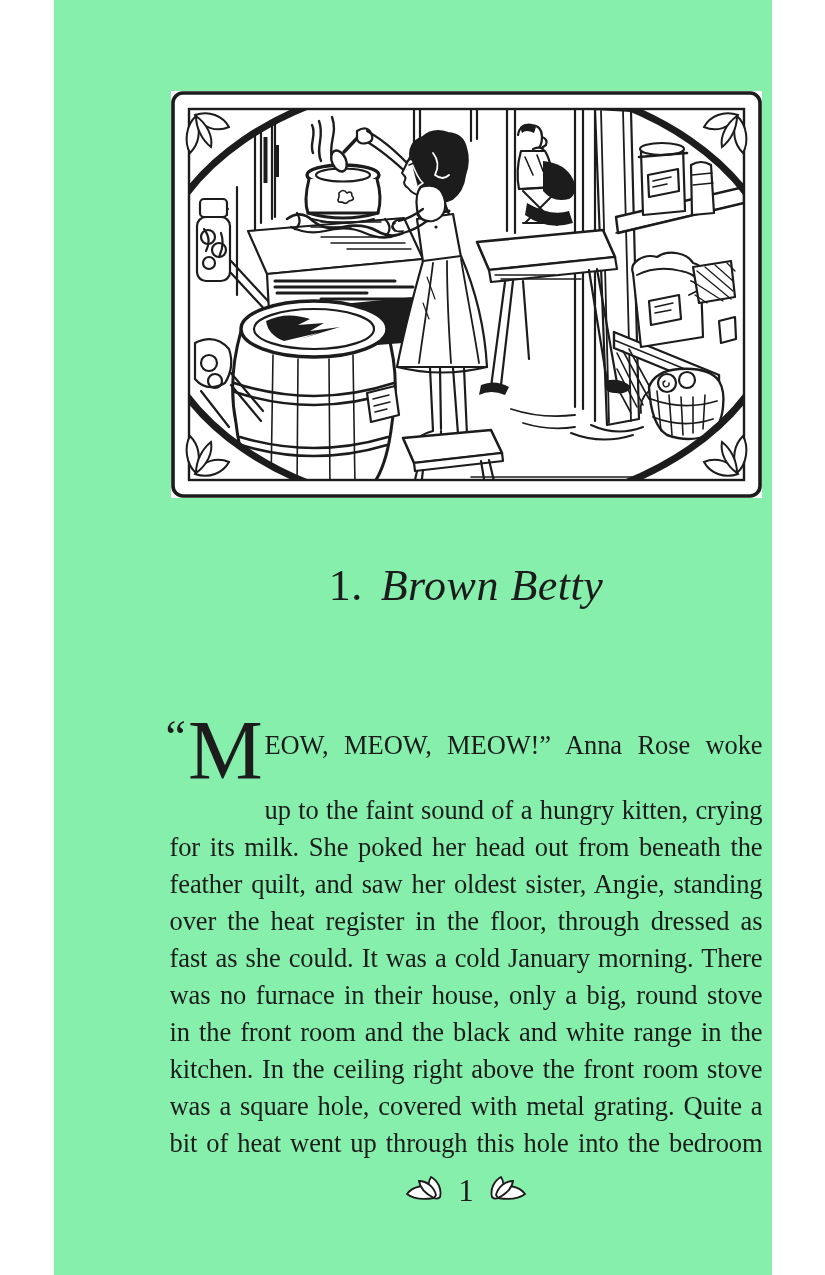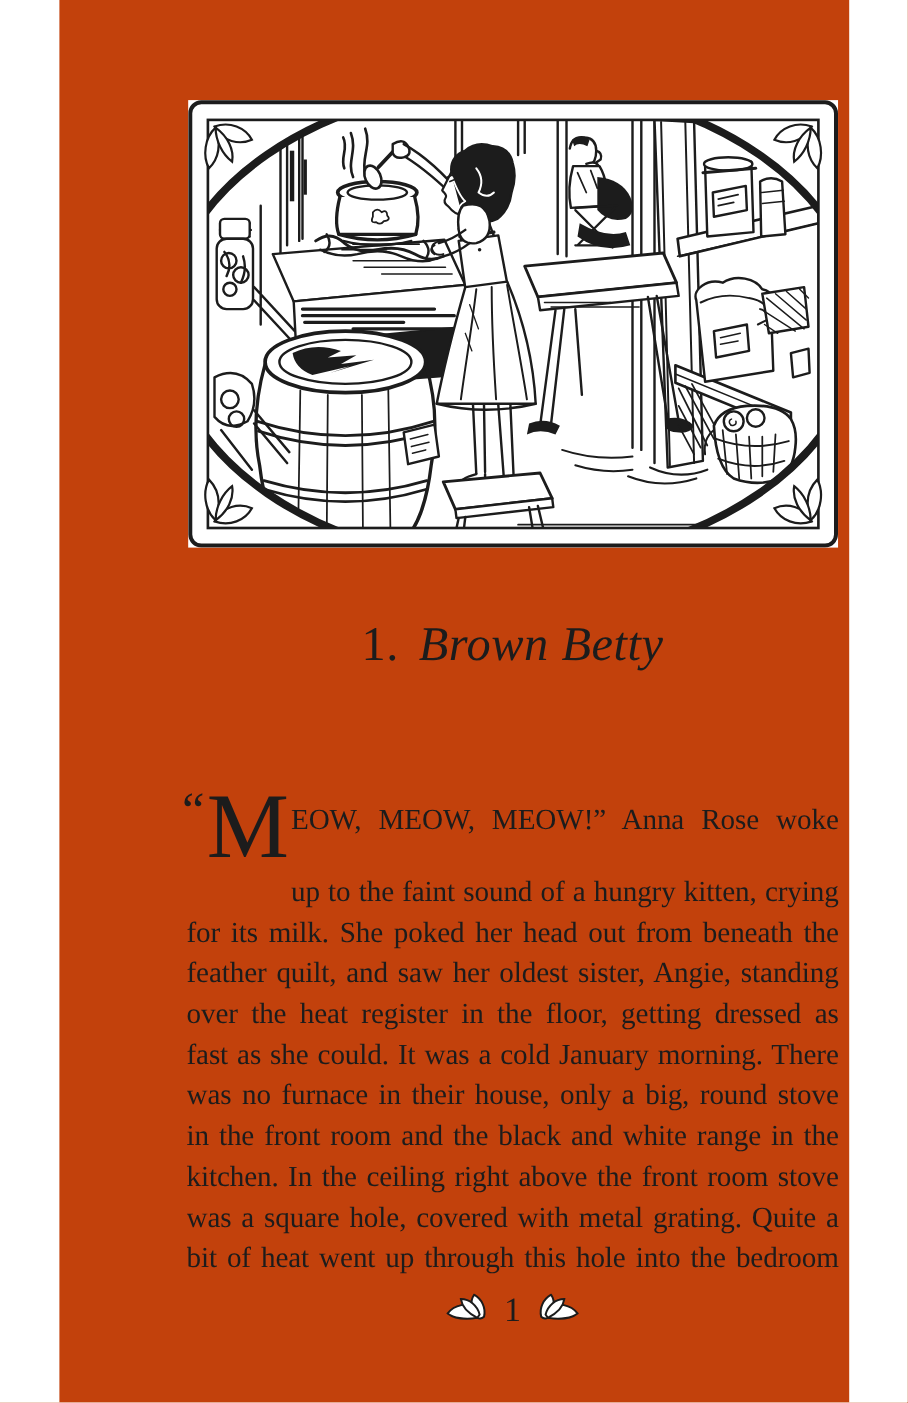--- a/index.html
+++ b/index.html
@@ -1,18 +1,18 @@
 <!DOCTYPE html>
 <html><head>
 <meta charset="utf-8">
 <style>
   html,body{margin:0;padding:0;background:#ffffff;}
   .page{
     position:relative; width:718px; height:1275px; margin:0 auto;
-    background:#c2410c; overflow:hidden;
+    background:#86efac; overflow:hidden;
     font-family:"Liberation Serif","DejaVu Serif",serif;
     color:#1c1c1c;
   }
   
   .illustration{position:absolute; left:117px; top:91px; width:591px; height:407px; margin:0;}
   .illustration svg{display:block;}
   
   .chapter-heading{
     position:absolute; left:0; top:556px; width:825px; margin:0;
     text-align:center; font-weight:normal; font-size:44px; line-height:60px;
@@ -236,21 +236,21 @@
   </figure>
 
   <h1 class="chapter-heading"><span class="num">1.</span><span class="ttl">Brown Betty</span></h1>
 
   <div class="body-text">
     <span class="dropcap"><span class="q">“</span><span class="m">M</span></span>
     <div class="line indent">EOW, MEOW, MEOW!” Anna Rose woke</div>
     <div class="line indent">up to the faint sound of a hungry kitten, crying</div>
     <div class="line">for its milk. She poked her head out from beneath the</div>
     <div class="line">feather quilt, and saw her oldest sister, Angie, standing</div>
-    <div class="line">over the heat register in the floor, getting dressed as</div>
+    <div class="line">over the heat register in the floor, through dressed as</div>
     <div class="line">fast as she could. It was a cold January morning. There</div>
     <div class="line">was no furnace in their house, only a big, round stove</div>
     <div class="line">in the front room and the black and white range in the</div>
     <div class="line">kitchen. In the ceiling right above the front room stove</div>
     <div class="line">was a square hole, covered with metal grating. Quite a</div>
     <div class="line">bit of heat went up through this hole into the bedroom</div>
   </div>
 
   <div class="page-footer">
     <svg class="leaf-orn" width="40" height="30" viewBox="0 0 40 30">

